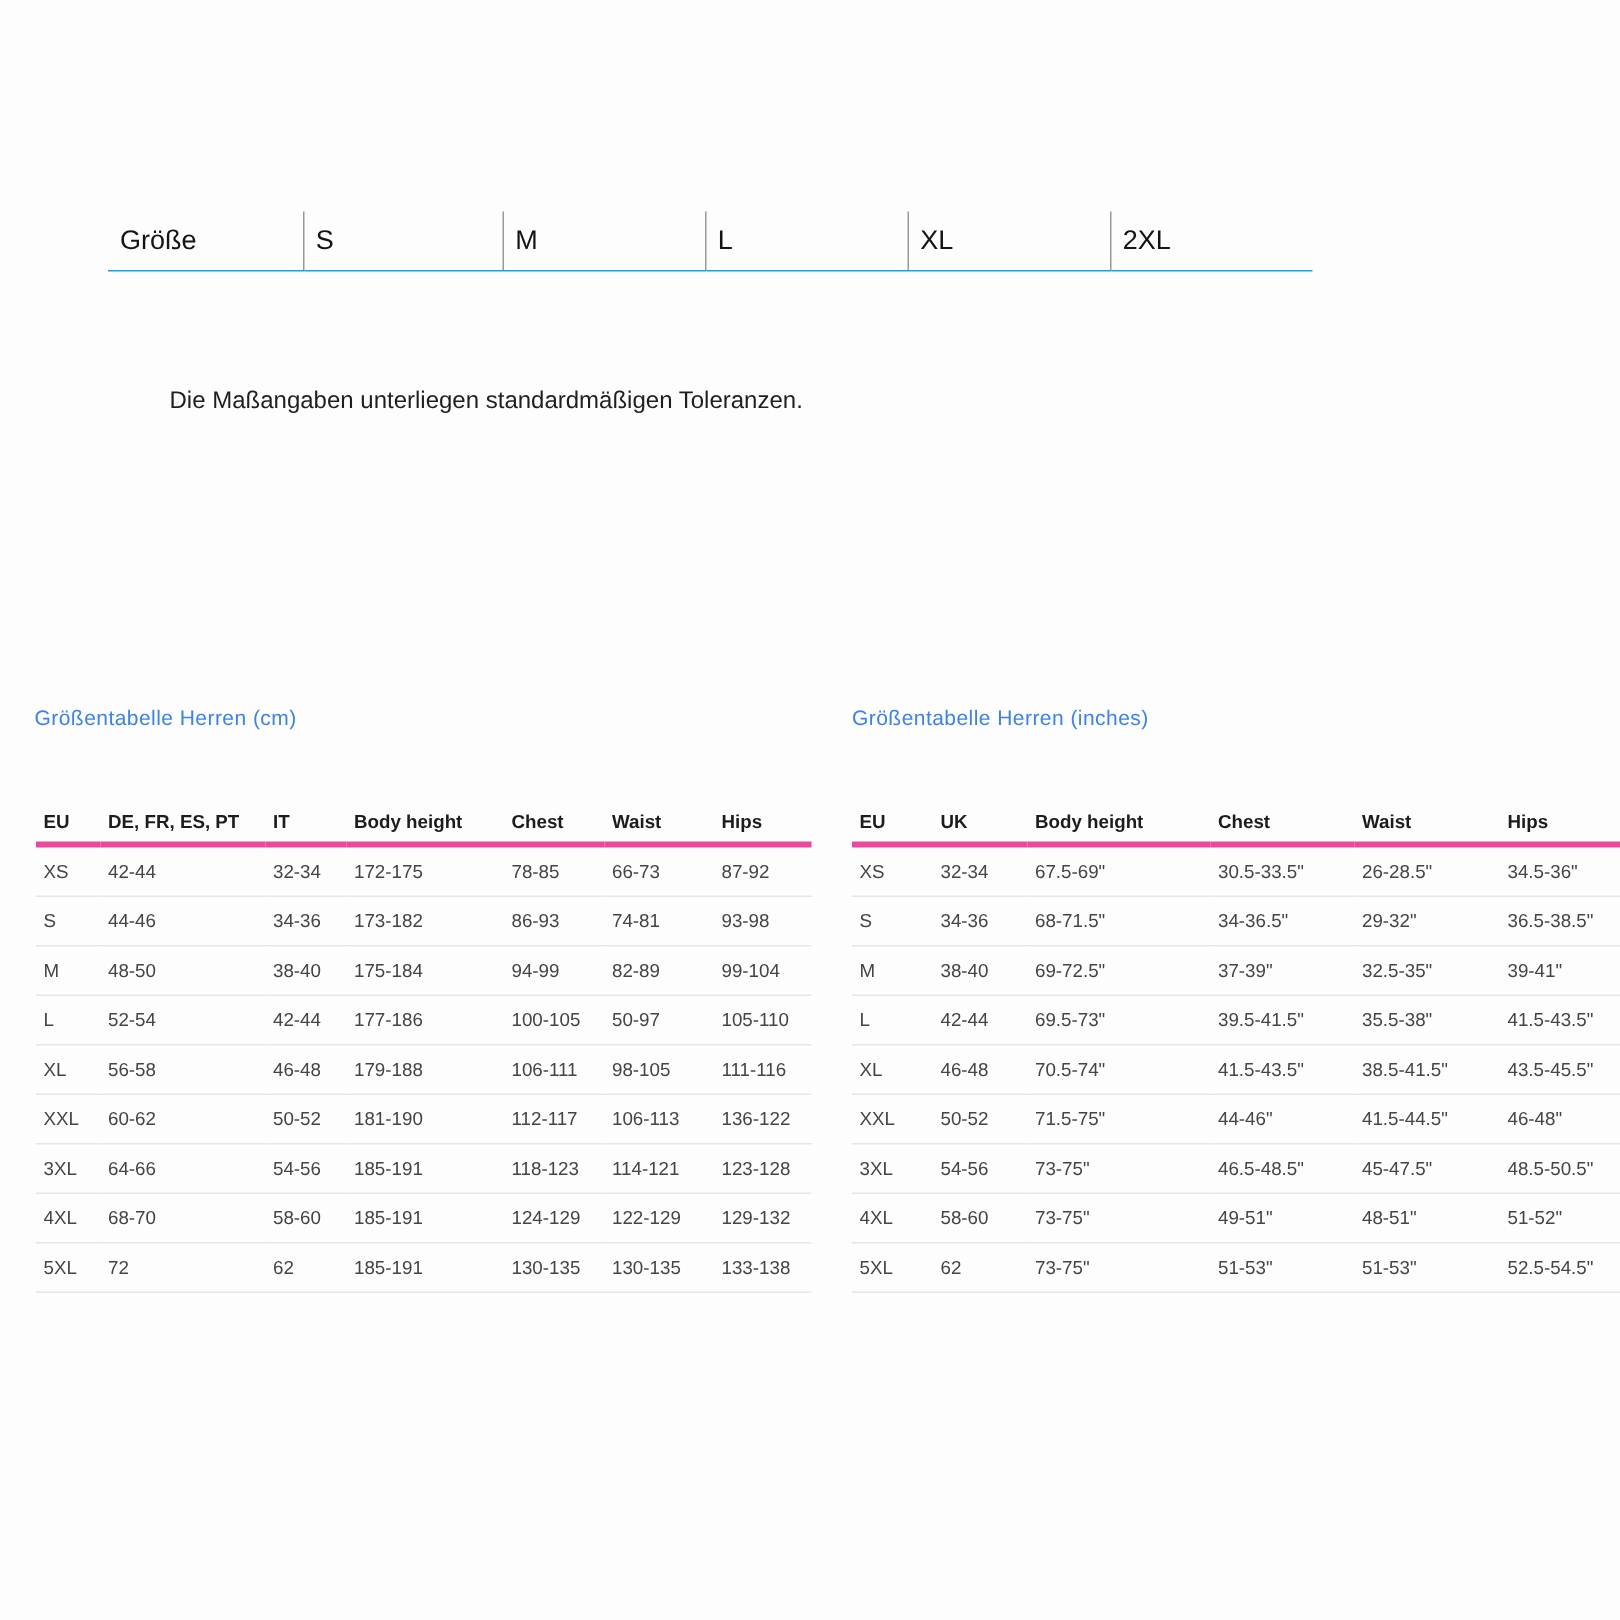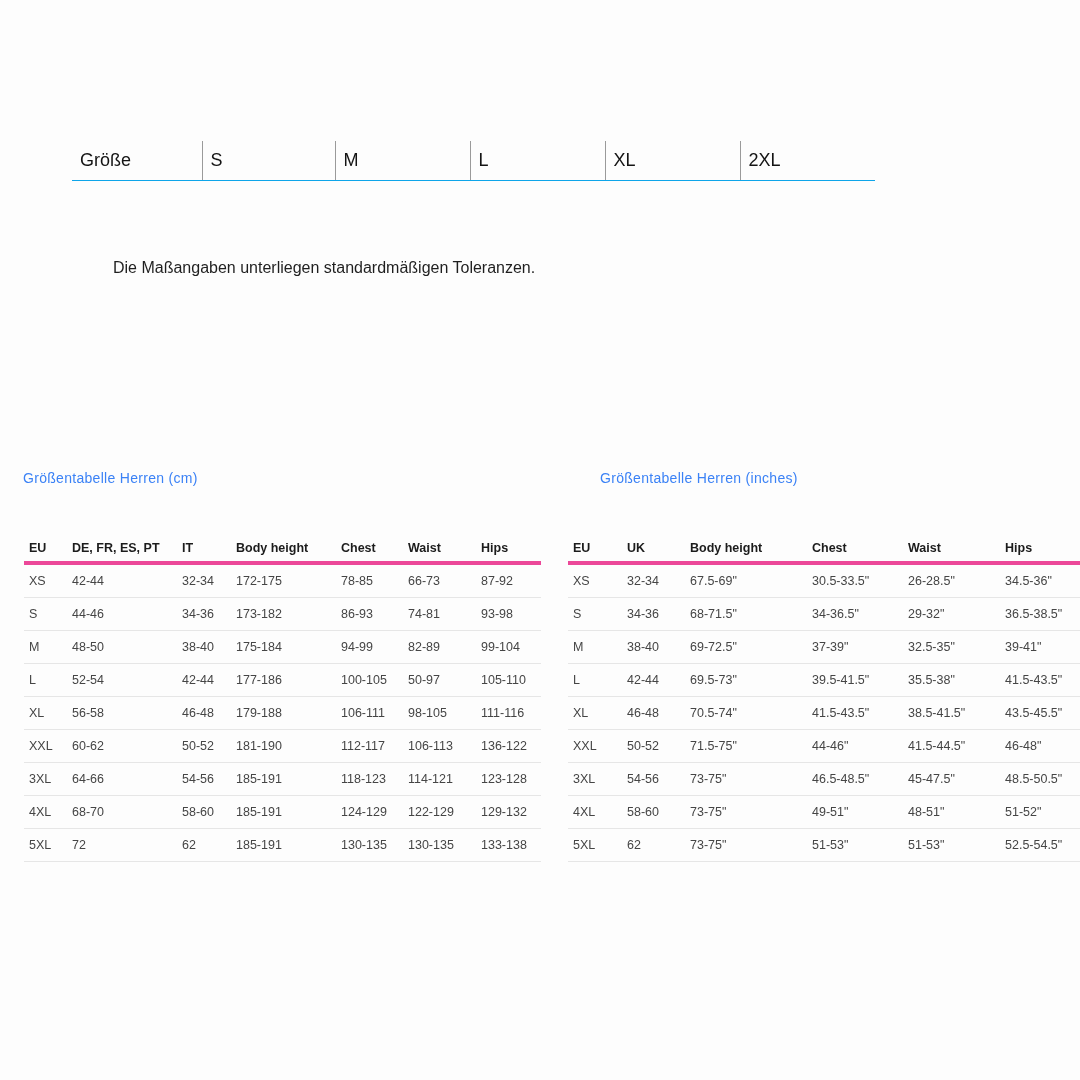--- a/index.html
+++ b/index.html
@@ -38,21 +38,21 @@
     font-size:16px; color:#1f1f1f;margin-left:44px;
   }
 
   
   .size-title {
     position:absolute; top:470px;
     font-size:14px; letter-spacing:0.3px;
     color:#3b82f6;
   }
   .title-cm { left:23px; }
-  .title-in { left:600px; }
+  .title-in { left:568px; }
 
   table.size {
     position:absolute; top:536px;
     border-collapse:collapse;
     table-layout:fixed;
     font-size:12.5px;
   }
   table.size-cm { left:24px;  width:517px; }
   table.size-in { left:568px; width:512px; }
 

